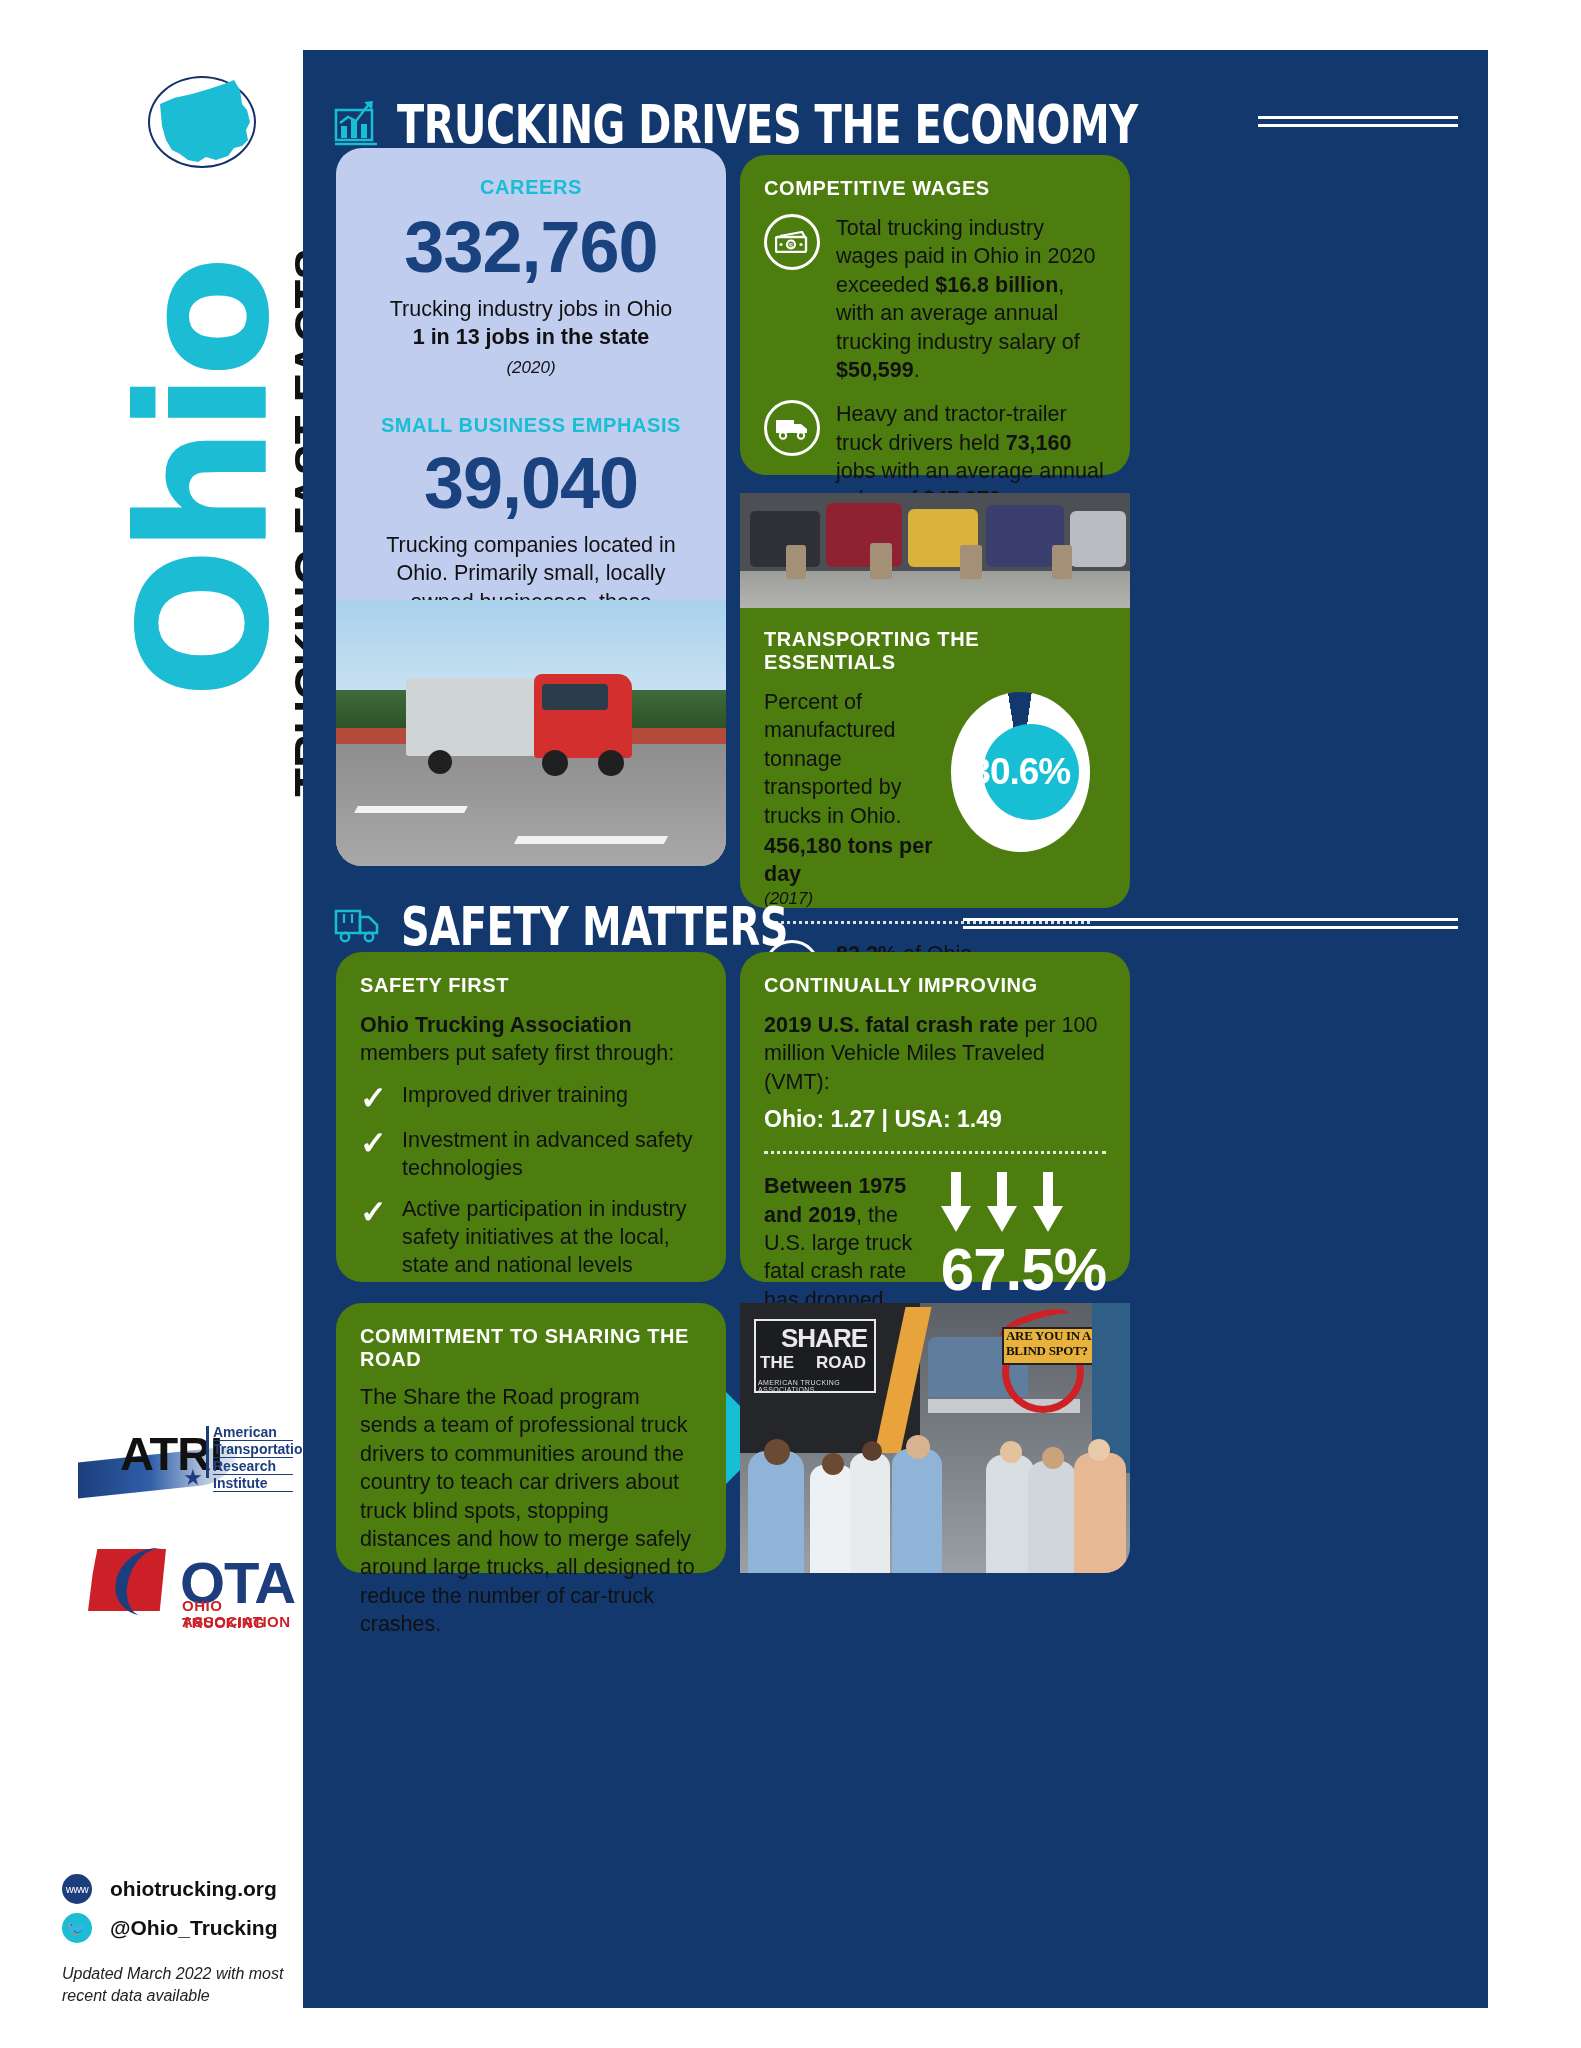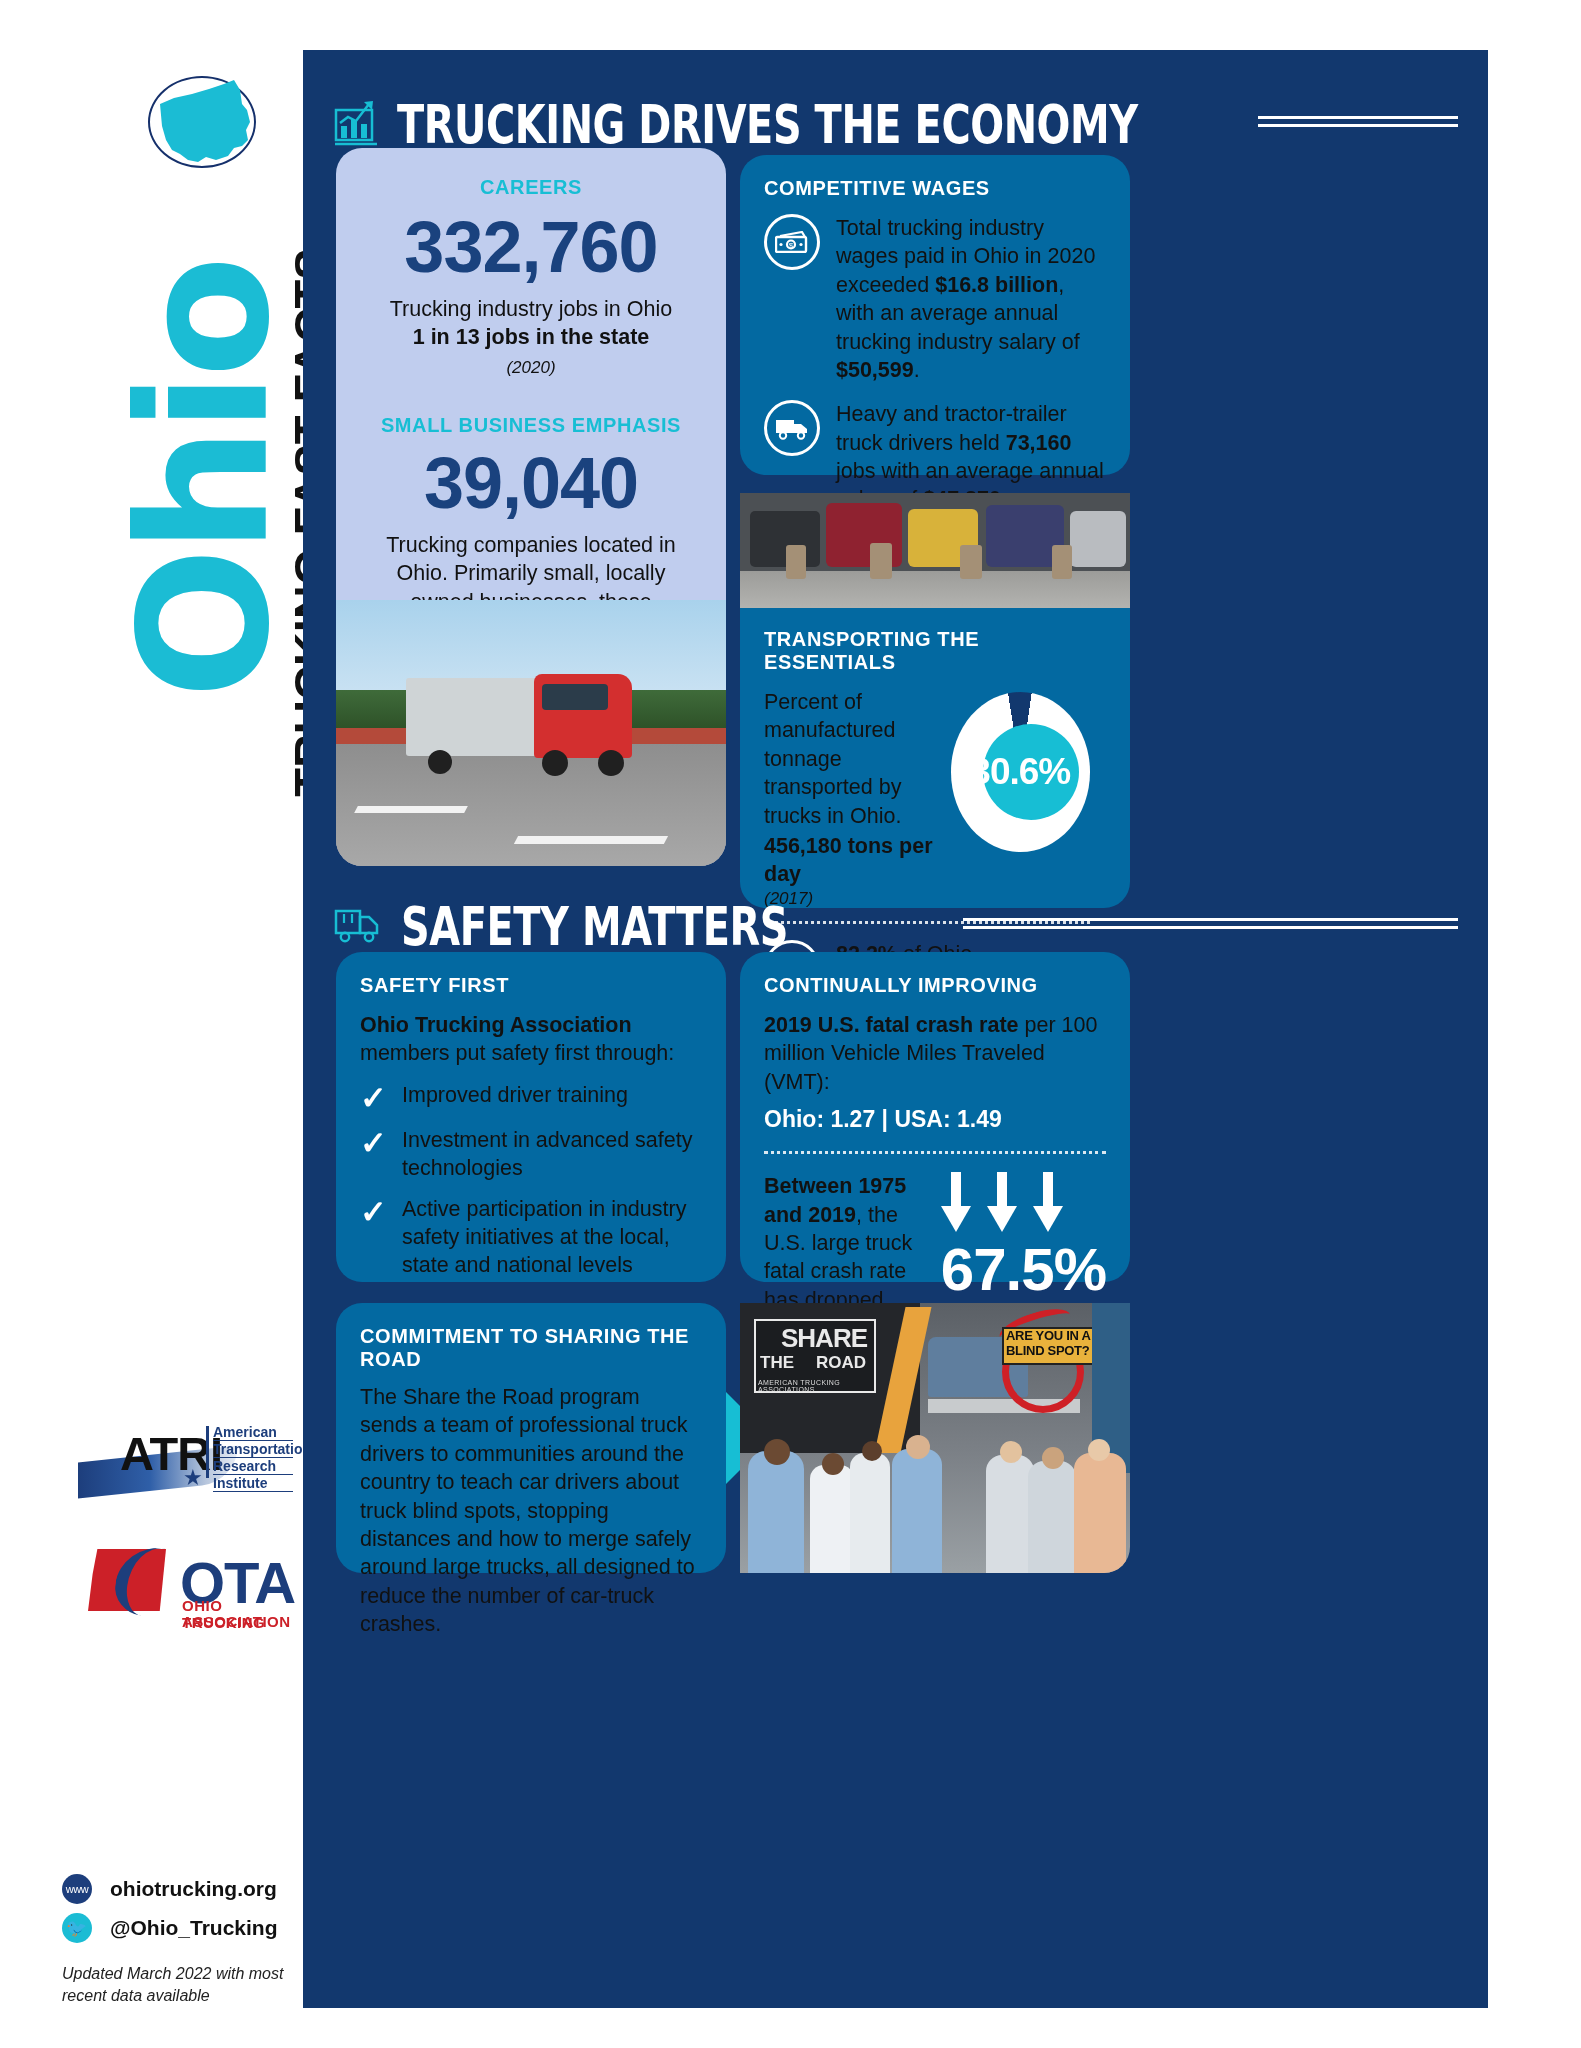--- a/index.html
+++ b/index.html
@@ -102,21 +102,21 @@
     font-family:"DejaVu Sans Condensed","Liberation Sans Narrow","Liberation Sans",sans-serif;
     transform: scaleX(0.82); transform-origin:left center; white-space:nowrap;
   }
   .sec-head .sicon { margin-right:18px; flex:none; }
   .rules { position:absolute; height:14px; }
   .rules div { height:3px; background:#fff; margin-bottom:5px; }
 
   
   .card { position:absolute; border-radius:26px; }
   .card.light { background:#c0cdee; }
-  .card.teal  { background:#0369a1; }
+  .card.teal  { background:#4d7c0f; }
   .kicker { color:#fff; font-size:20px; font-weight:bold; letter-spacing:0.6px; }
   .kicker.blue { color:#17bed4; }
   .bignum { font-size:72px; font-weight:bold; color:#1a427e; letter-spacing:-1px; line-height:1; }
   .bodytxt { font-size:21.5px; color:#111; line-height:1.32; }
   .bodytxt b { font-weight:bold; }
   .yr { font-size:17px; font-style:italic; color:#111; }
 
   .icon-circle {
     width:56px; height:56px; border-radius:50%; border:3.5px solid #fff; flex:none;
     display:flex; align-items:center; justify-content:center;
@@ -439,21 +439,21 @@
       <div style="position:absolute;left:20px;top:50px;width:40px;height:20px;color:#e9e9e9;font-size:17px;font-weight:bold;">THE</div>
       <div style="position:absolute;left:76px;top:50px;width:60px;height:20px;color:#e9e9e9;font-size:17px;font-weight:bold;">ROAD</div>
       <div style="position:absolute;left:18px;top:76px;width:120px;font-size:7px;color:#ddd;letter-spacing:0.4px;">AMERICAN TRUCKING ASSOCIATIONS</div>
       <div style="position:absolute;left:150px;top:4px;width:26px;height:146px;background:#e8a33d;transform:skewX(-12deg);"></div>
       <div style="position:absolute;left:188px;top:34px;width:100px;height:60px;background:#5f7e9e;border-radius:8px 8px 3px 3px;"></div>
       <div style="position:absolute;left:188px;top:96px;width:152px;height:14px;background:#c8cbcd;"></div>
       <div style="position:absolute;left:262px;top:28px;width:82px;height:82px;border:7px solid #cf2026;border-radius:50%;"></div>
       <div style="position:absolute;left:258px;top:10px;width:74px;height:26px;border-top:7px solid #cf2026;border-radius:50% 50% 0 0;transform:rotate(-18deg);"></div>
       <div style="position:absolute;left:277px;top:40px;width:0;height:0;border-left:13px solid transparent;border-right:13px solid transparent;border-top:22px solid #cf2026;transform:rotate(20deg);"></div>
       <div style="position:absolute;left:262px;top:24px;width:124px;height:38px;background:#e9b23c;border:2px solid #222;"></div>
-      <div style="position:absolute;left:266px;top:26px;width:118px;font-size:13px;font-weight:bold;color:#111;line-height:1.15;letter-spacing:-0.3px;">
+      <div style="position:absolute;left:266px;top:26px;width:118px;font-size:13px;font-weight:bold;color:#111;line-height:1.15;letter-spacing:-0.3px;font-family:Liberation Serif, serif;">
         <div>ARE YOU IN A</div>
         <div>BLIND SPOT?</div>
       </div>
       <div style="position:absolute;left:352px;top:0;width:38px;height:170px;background:#2f5f86;"></div>
 
       <div style="position:absolute;left:8px;top:148px;width:56px;height:122px;background:#8fb4d8;border-radius:18px 18px 0 0;"></div>
       <div style="position:absolute;left:24px;top:136px;width:26px;height:26px;background:#6b4a33;border-radius:50%;"></div>
       <div style="position:absolute;left:70px;top:162px;width:44px;height:108px;background:#eef1f4;border-radius:14px 14px 0 0;"></div>
       <div style="position:absolute;left:82px;top:150px;width:22px;height:22px;background:#6b4a33;border-radius:50%;"></div>
       <div style="position:absolute;left:110px;top:150px;width:40px;height:120px;background:#e7ebee;border-radius:14px 14px 0 0;"></div>

